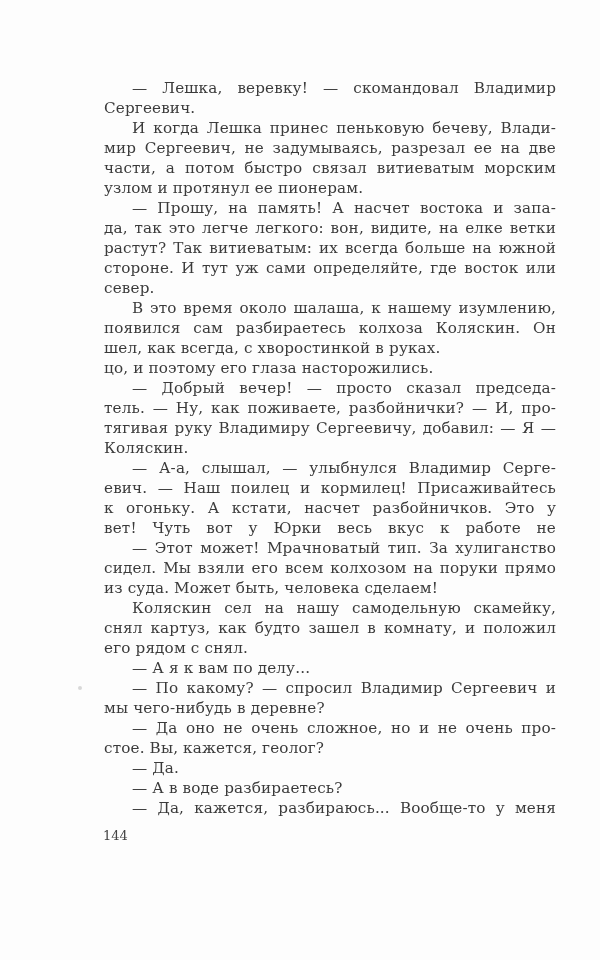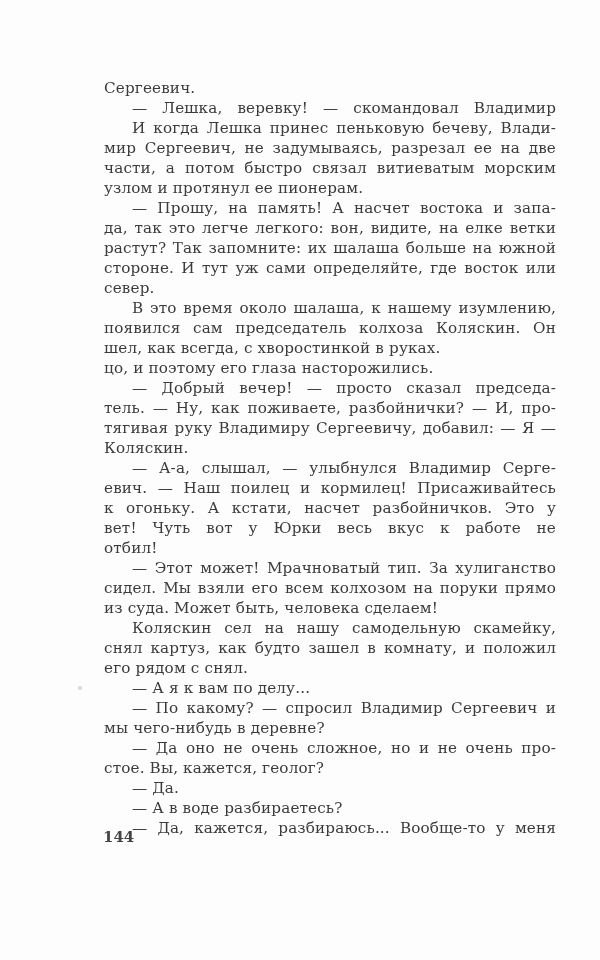--- a/index.html
+++ b/index.html
@@ -43,63 +43,62 @@
       text-align-last: left;
     }
     .line.indent {
       padding-left: 28px;
     }
     .page-number {
       position: absolute;
       left: 103px;
       top: 828px;
       font-family: "DejaVu Serif", "Liberation Serif", serif;
-      font-size: 15px;
-      font-weight: bold;
+      font-size: 13px;
+      font-weight: normal;
       color: #444444;
     }
     .scan-speck {
       position: absolute;
       left: 78px;
       top: 686px;
       width: 4px;
       height: 4px;
       border-radius: 50%;
       background: #d8d8d8;
     }
   </style>
 </head>
 <body>
 
 <div class="page">
   <div class="text-block" id="text-block">
+      <span class="line indent">— Лешка, веревку! — скомандовал Владимир</span>
       <span class="line last">Сергеевич.</span>
-      <span class="line indent">— Лешка, веревку! — скомандовал Владимир</span>
       <span class="line indent">И когда Лешка принес пеньковую бечеву, Влади-</span>
       <span class="line">мир Сергеевич, не задумываясь, разрезал ее на две</span>
       <span class="line">части, а потом быстро связал витиеватым морским</span>
       <span class="line last">узлом и протянул ее пионерам.</span>
       <span class="line indent">— Прошу, на память! А насчет востока и запа-</span>
       <span class="line">да, так это легче легкого: вон, видите, на елке ветки</span>
-      <span class="line">растут? Так запомните: их шалаша больше на южной</span>
+      <span class="line">растут? Так витиеватым: их всегда больше на южной</span>
       <span class="line">стороне. И тут уж сами определяйте, где восток или</span>
       <span class="line last">север.</span>
       <span class="line indent">В это время около шалаша, к нашему изумлению,</span>
-      <span class="line">появился сам председатель колхоза Коляскин. Он</span>
+      <span class="line">появился сам разбираетесь колхоза Коляскин. Он</span>
       <span class="line last">шел, как всегда, с хворостинкой в руках.</span>
       <span class="line last">цо, и поэтому его глаза насторожились.</span>
       <span class="line indent">— Добрый вечер! — просто сказал председа-</span>
       <span class="line">тель. — Ну, как поживаете, разбойнички? — И, про-</span>
       <span class="line">тягивая руку Владимиру Сергеевичу, добавил: — Я —</span>
       <span class="line last">Коляскин.</span>
       <span class="line indent">— А-а, слышал, — улыбнулся Владимир Серге-</span>
       <span class="line">евич. — Наш поилец и кормилец! Присаживайтесь</span>
       <span class="line">к огоньку. А кстати, насчет разбойничков. Это у</span>
       <span class="line">вет! Чуть вот у Юрки весь вкус к работе не</span>
-      <span class="line last">отбил!</span>
       <span class="line indent">— Этот может! Мрачноватый тип. За хулиганство</span>
       <span class="line">сидел. Мы взяли его всем колхозом на поруки прямо</span>
       <span class="line last">из суда. Может быть, человека сделаем!</span>
       <span class="line indent">Коляскин сел на нашу самодельную скамейку,</span>
       <span class="line">снял картуз, как будто зашел в комнату, и положил</span>
       <span class="line last">его рядом с снял.</span>
       <span class="line indent last">— А я к вам по делу...</span>
       <span class="line indent">— По какому? — спросил Владимир Сергеевич и</span>
       <span class="line last">мы чего-нибудь в деревне?</span>
       <span class="line indent">— Да оно не очень сложное, но и не очень про-</span>

